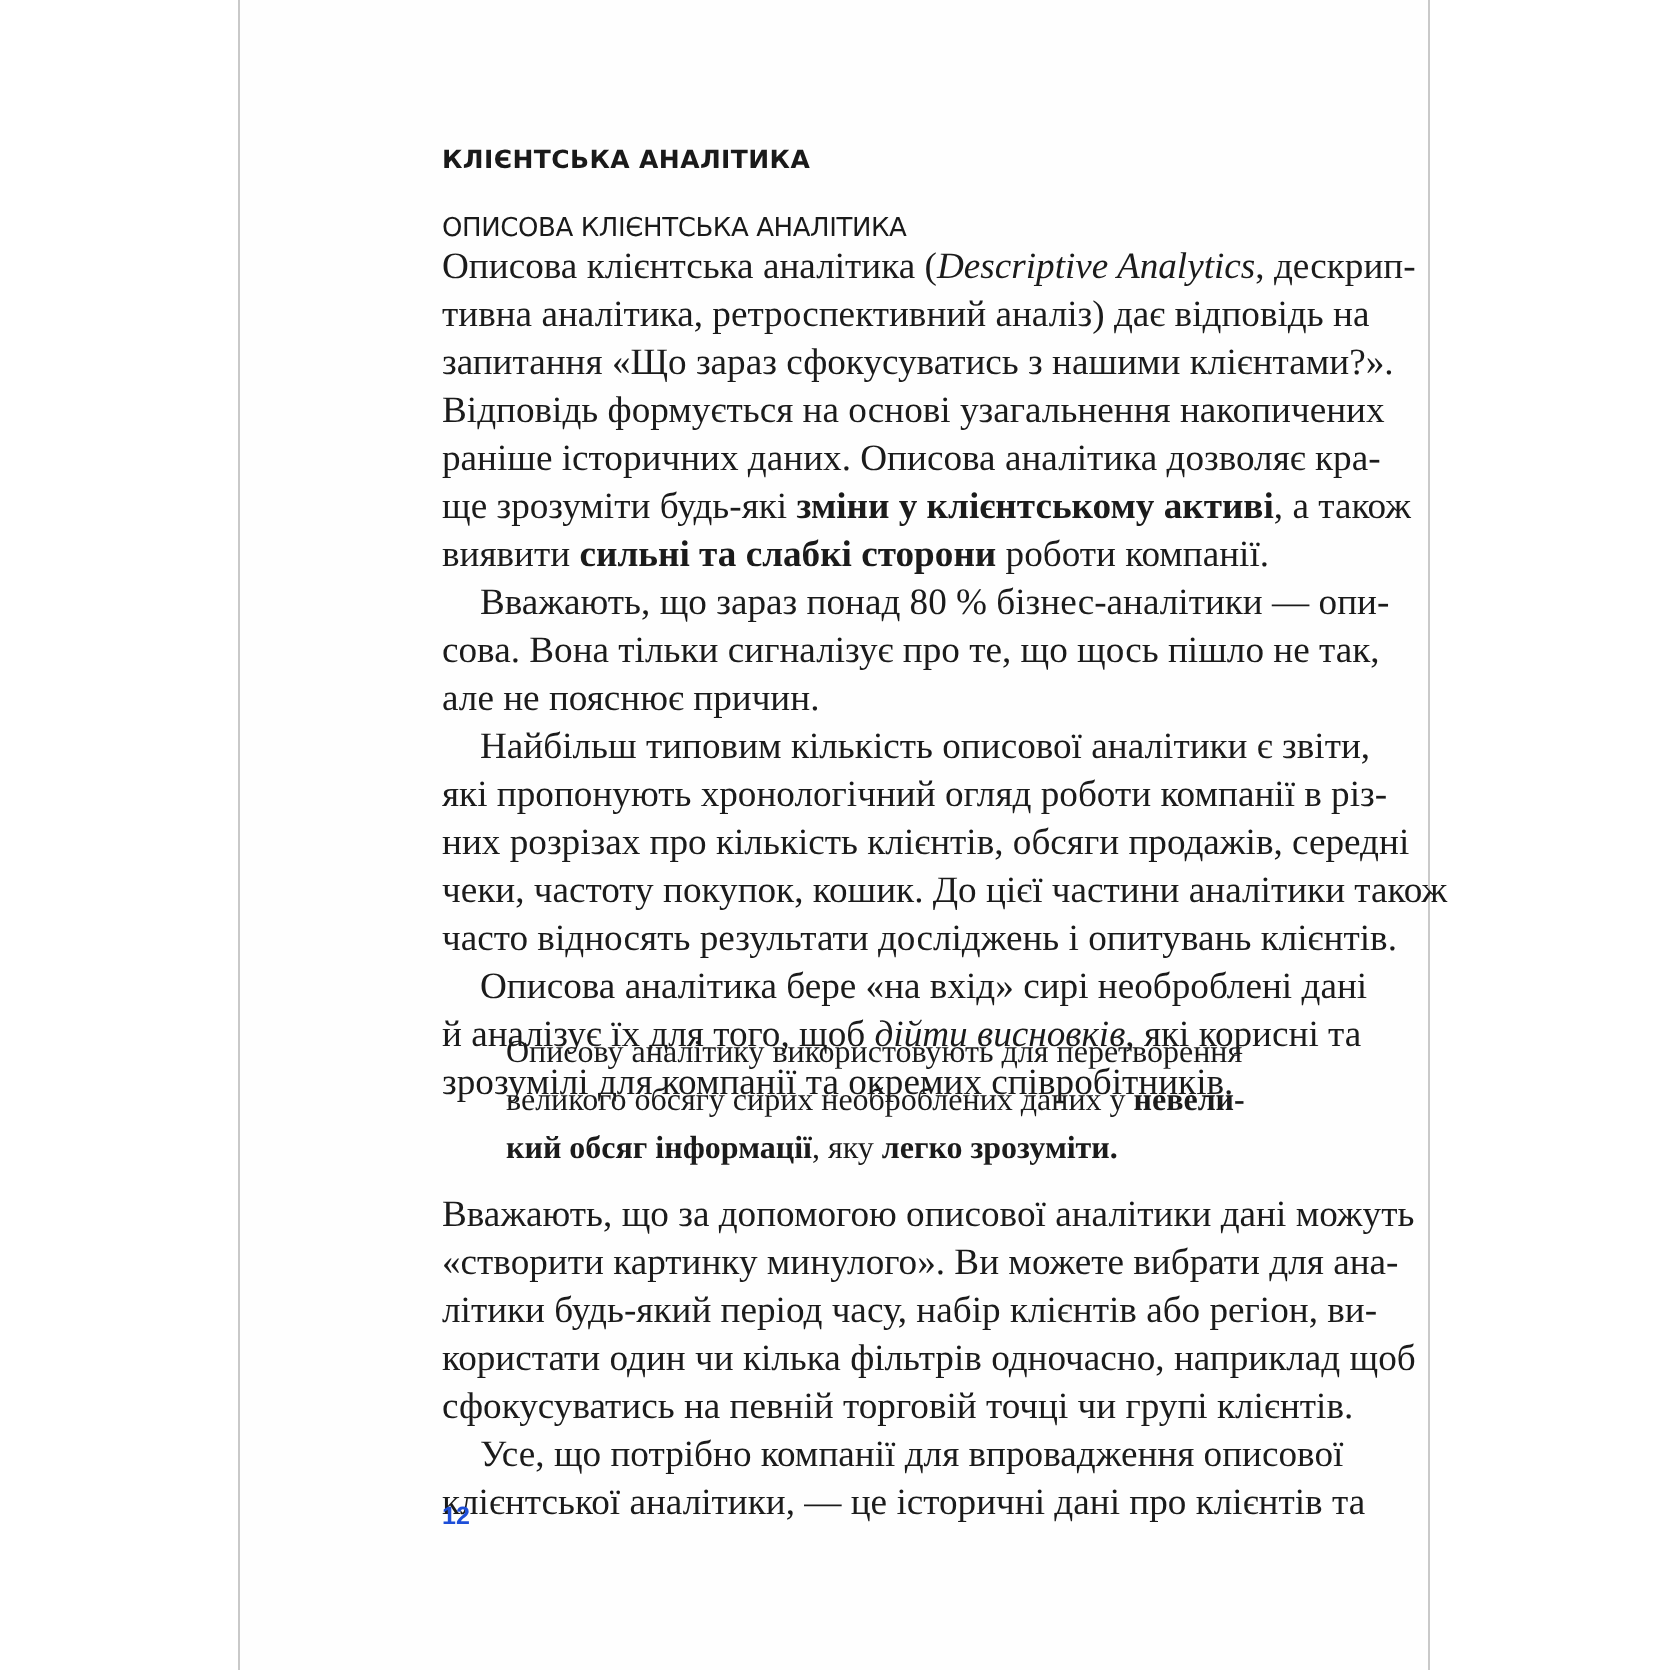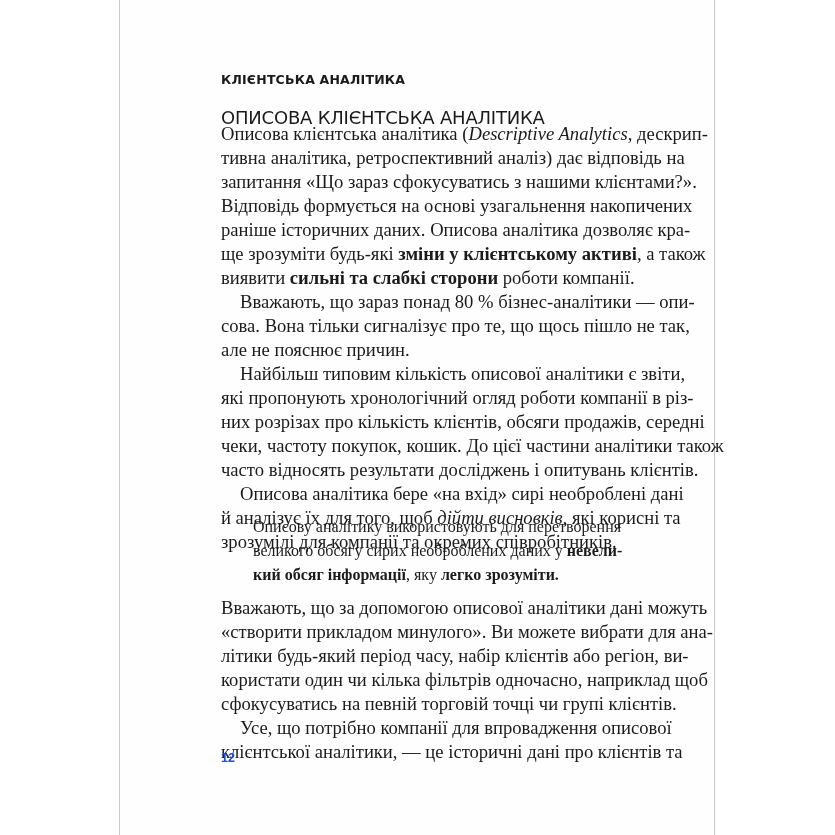--- a/index.html
+++ b/index.html
@@ -16,21 +16,21 @@
   .running-head {
     position: absolute; left: 221px; top: 72px;
     font-family: "DejaVu Sans", "Liberation Sans", sans-serif;
     font-size: 12.5px; font-weight: bold; letter-spacing: 0.2px; color: #1a1a1a;
     text-transform: uppercase;
     text-align: right;
   }
   .section-title {
     position: absolute; left: 221px; top: 107px;
     font-family: "DejaVu Sans", "Liberation Sans", sans-serif;
-    font-size: 18px; color: #1a1a1a; text-transform: uppercase; letter-spacing: -0.2px;
+    font-size: 13px; color: #1a1a1a; text-transform: uppercase; letter-spacing: -0.2px;
   }
   .line {
     position: absolute; left: 221px; width: 423px; height: 24px;
     font-family: "Liberation Serif", "DejaVu Serif", serif;
     font-size: 18.6px; line-height: 24px; color: #1b1b1b;
     white-space: nowrap; text-align: justify; text-align-last: justify;
   }
   .line.last { text-align-last: left; }
   .line.indent { left: 240px; width: 404px; }
   .q {
@@ -87,21 +87,21 @@
 </div>
 
 <div>
   <div class="q" style="top:516px">Описову аналітику використовують для перетворення</div>
   <div class="q" style="top:540px"><span>великого обсягу сирих необроблених даних у </span><b>невели-</b></div>
   <div class="q last" style="top:564px"><b>кий обсяг інформації</b><span>, яку </span><b>легко зрозуміти</b><b>.</b></div>
 </div>
 
 <div>
   <div class="line" style="top:596px">Вважають, що за допомогою описової аналітики дані можуть</div>
-  <div class="line" style="top:620px">«створити прикладом минулого». Ви можете вибрати для ана-</div>
+  <div class="line" style="top:620px">«створити картинку минулого». Ви можете вибрати для ана-</div>
   <div class="line" style="top:644px">літики будь-який період часу, набір клієнтів або регіон, ви-</div>
   <div class="line" style="top:668px">користати один чи кілька фільтрів одночасно, наприклад щоб</div>
   <div class="line" style="top:692px">сфокусуватись на певній торговій точці чи групі клієнтів.</div>
 </div>
 
 <div>
   <div class="line indent" style="top:716px">Усе, що потрібно компанії для впровадження описової</div>
   <div class="line" style="top:740px">клієнтської аналітики, — це історичні дані про клієнтів та</div>
 </div>
 

